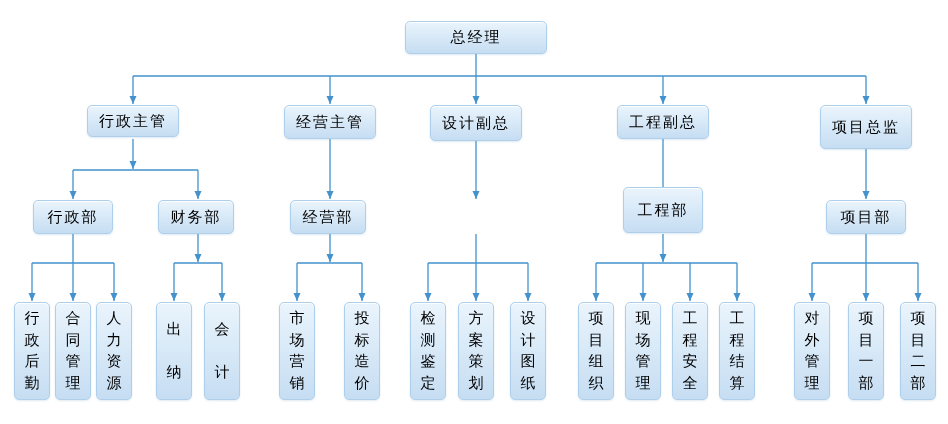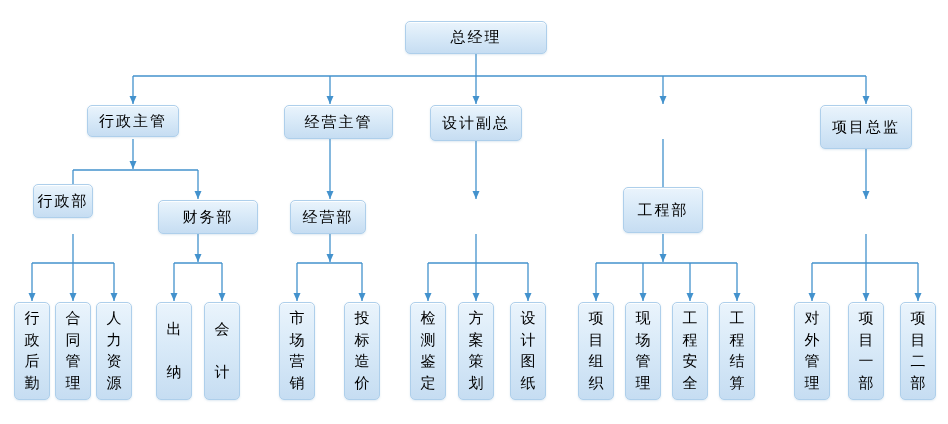--- a/index.html
+++ b/index.html
@@ -91,28 +91,30 @@
       <line x1="866" y1="234" x2="866" y2="301" marker-end="url(#arw)"></line>
       <line x1="812" y1="263" x2="918" y2="263"></line>
       <line x1="812" y1="263" x2="812" y2="301" marker-end="url(#arw)"></line>
       <line x1="918" y1="263" x2="918" y2="301" marker-end="url(#arw)"></line>
     </g>
   </svg>
 
   <div class="node" style="left:405px;top:21px;width:142px;height:33px">总经理</div>
 
   <div class="node" style="left:87px;top:105px;width:92px;height:32px">行政主管</div>
-  <div class="node" style="left:284px;top:105px;width:109px;height:34px">经营主管</div>
+  <div class="node" style="left:284px;top:105px;width:92px;height:34px">经营主管</div>
   <div class="node" style="left:430px;top:105px;width:92px;height:36px">设计副总</div>
+  <div class="node" style="left:617px;top:105px;width:92px;height:34px">工程副总</div>
   <div class="node" style="left:820px;top:105px;width:92px;height:44px">项目总监</div>
 
-  <div class="node" style="left:33px;top:184px;width:60px;height:34px">行政部</div>
-  <div class="node" style="left:158px;top:200px;width:100px;height:34px">财务部</div>
+  <div class="node" style="left:33px;top:200px;width:80px;height:34px">行政部</div>
+  <div class="node" style="left:158px;top:200px;width:76px;height:34px">财务部</div>
   <div class="node" style="left:290px;top:200px;width:76px;height:34px">经营部</div>
   <div class="node" style="left:623px;top:187px;width:80px;height:46px">工程部</div>
+  <div class="node" style="left:826px;top:200px;width:80px;height:34px">项目部</div>
 
   <div class="node team" style="left:14px;top:302px;width:36px;height:98px">
       <span>行</span>
       <span>政</span>
       <span>后</span>
       <span>勤</span>
     </div>
   <div class="node team" style="left:55px;top:302px;width:36px;height:98px">
       <span>合</span>
       <span>同</span>

